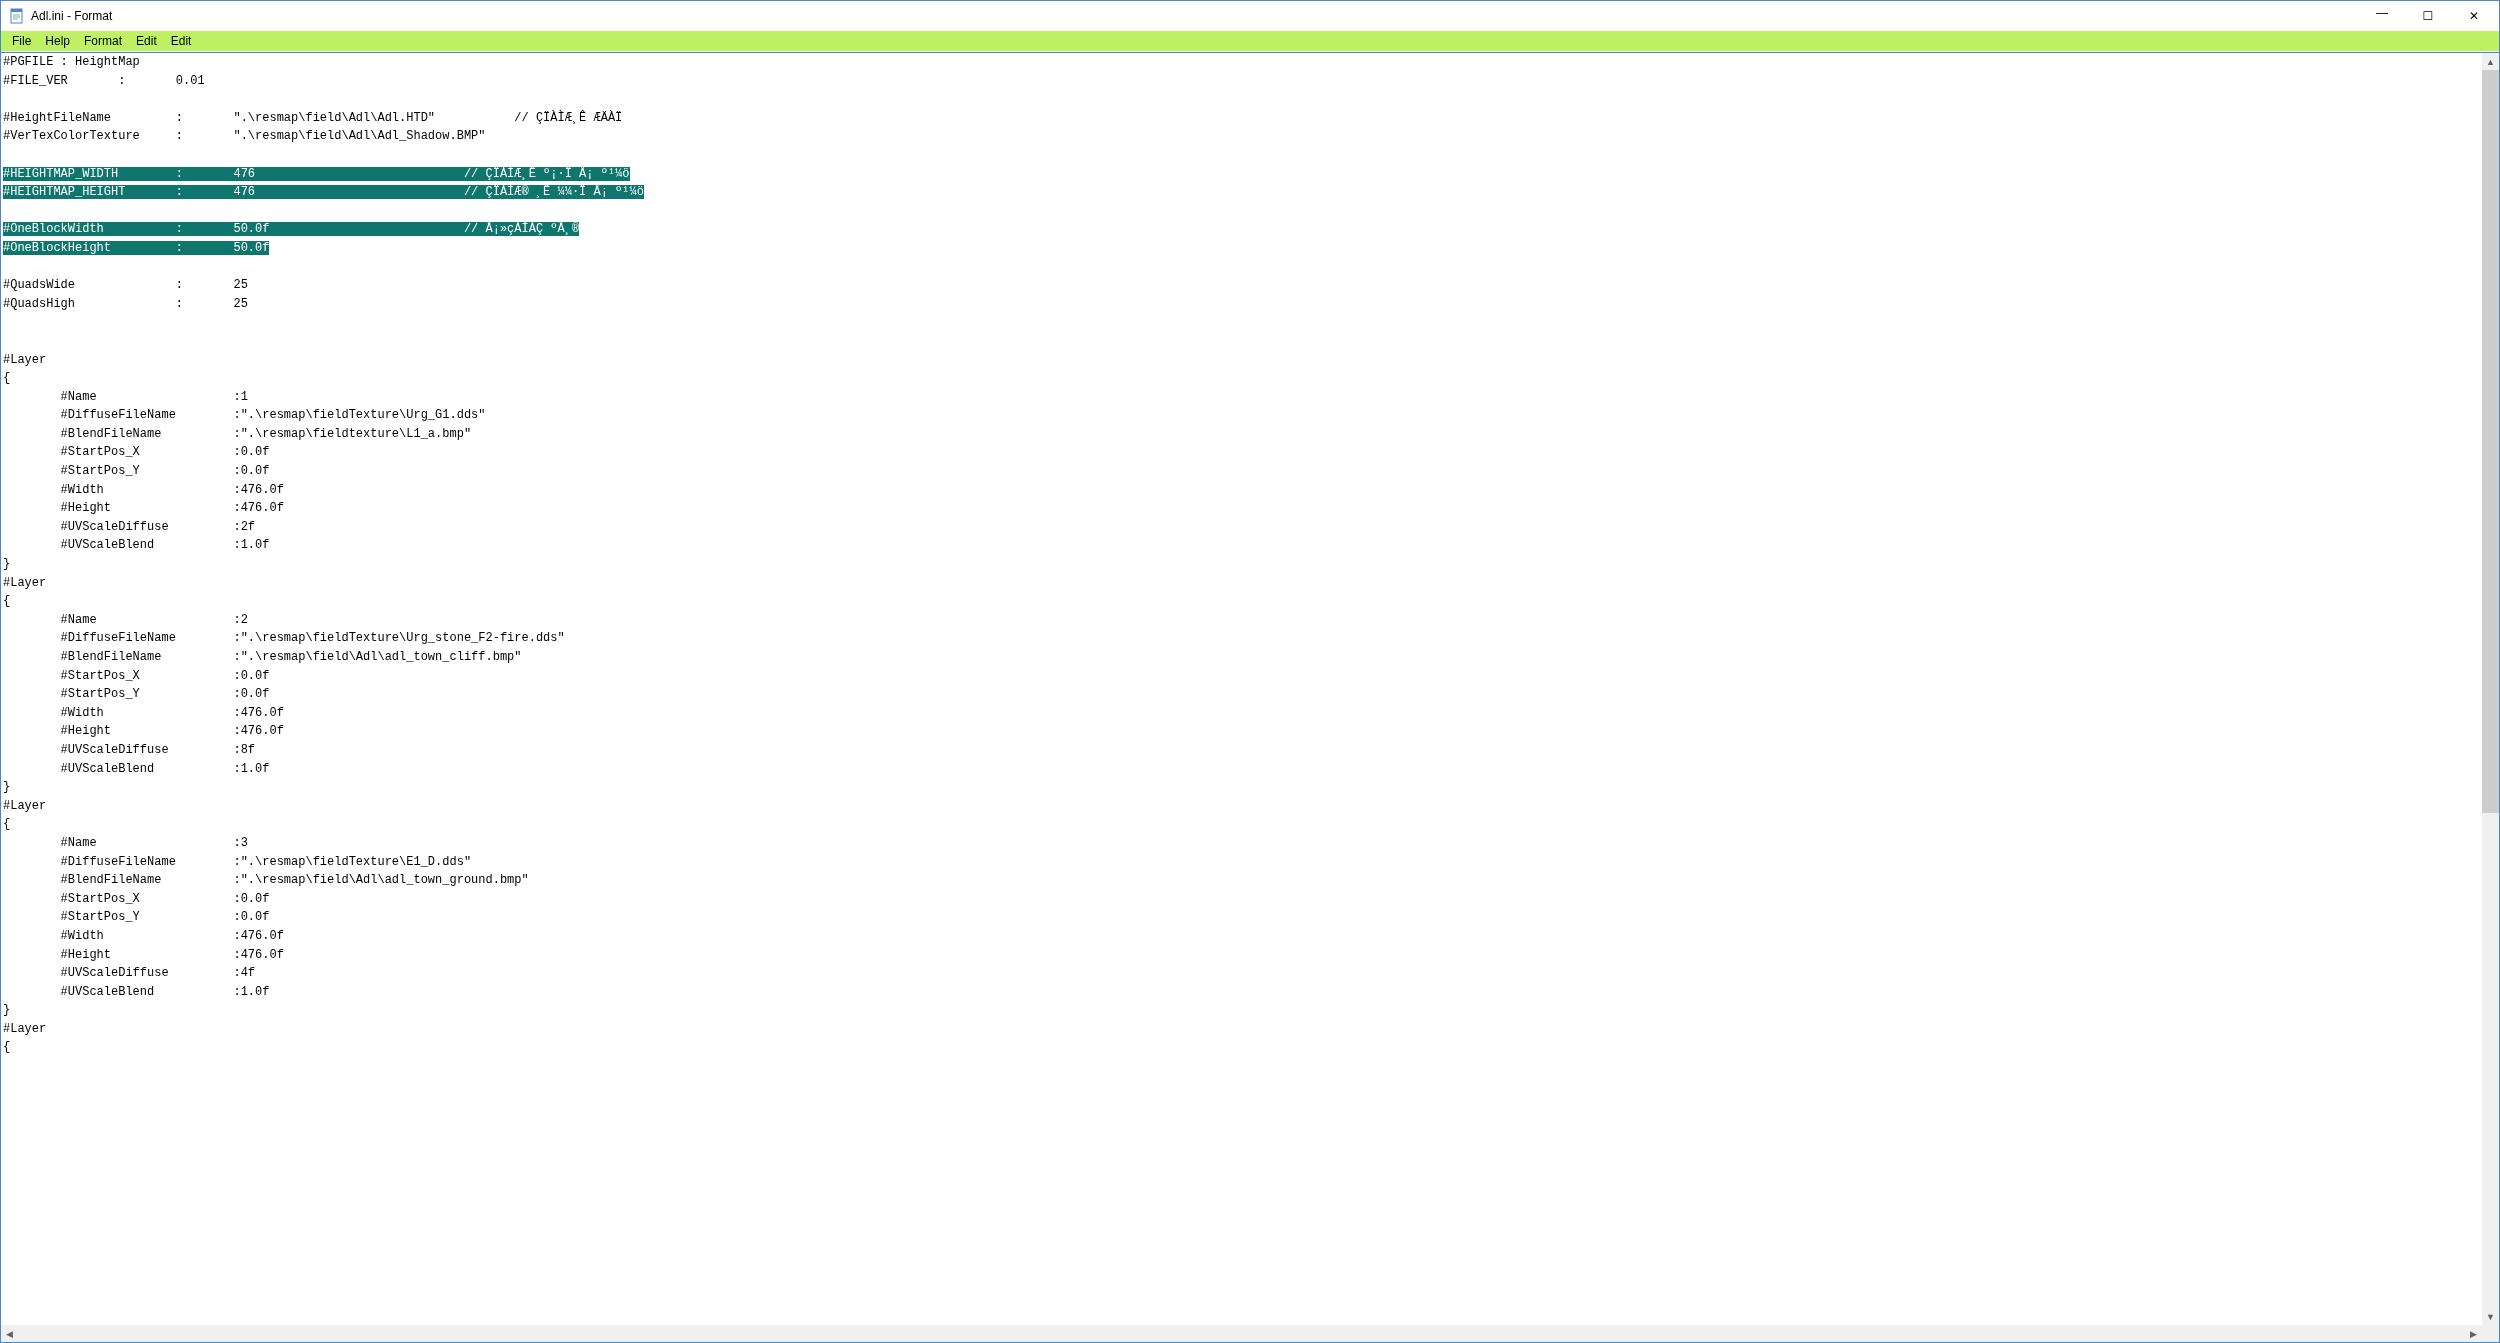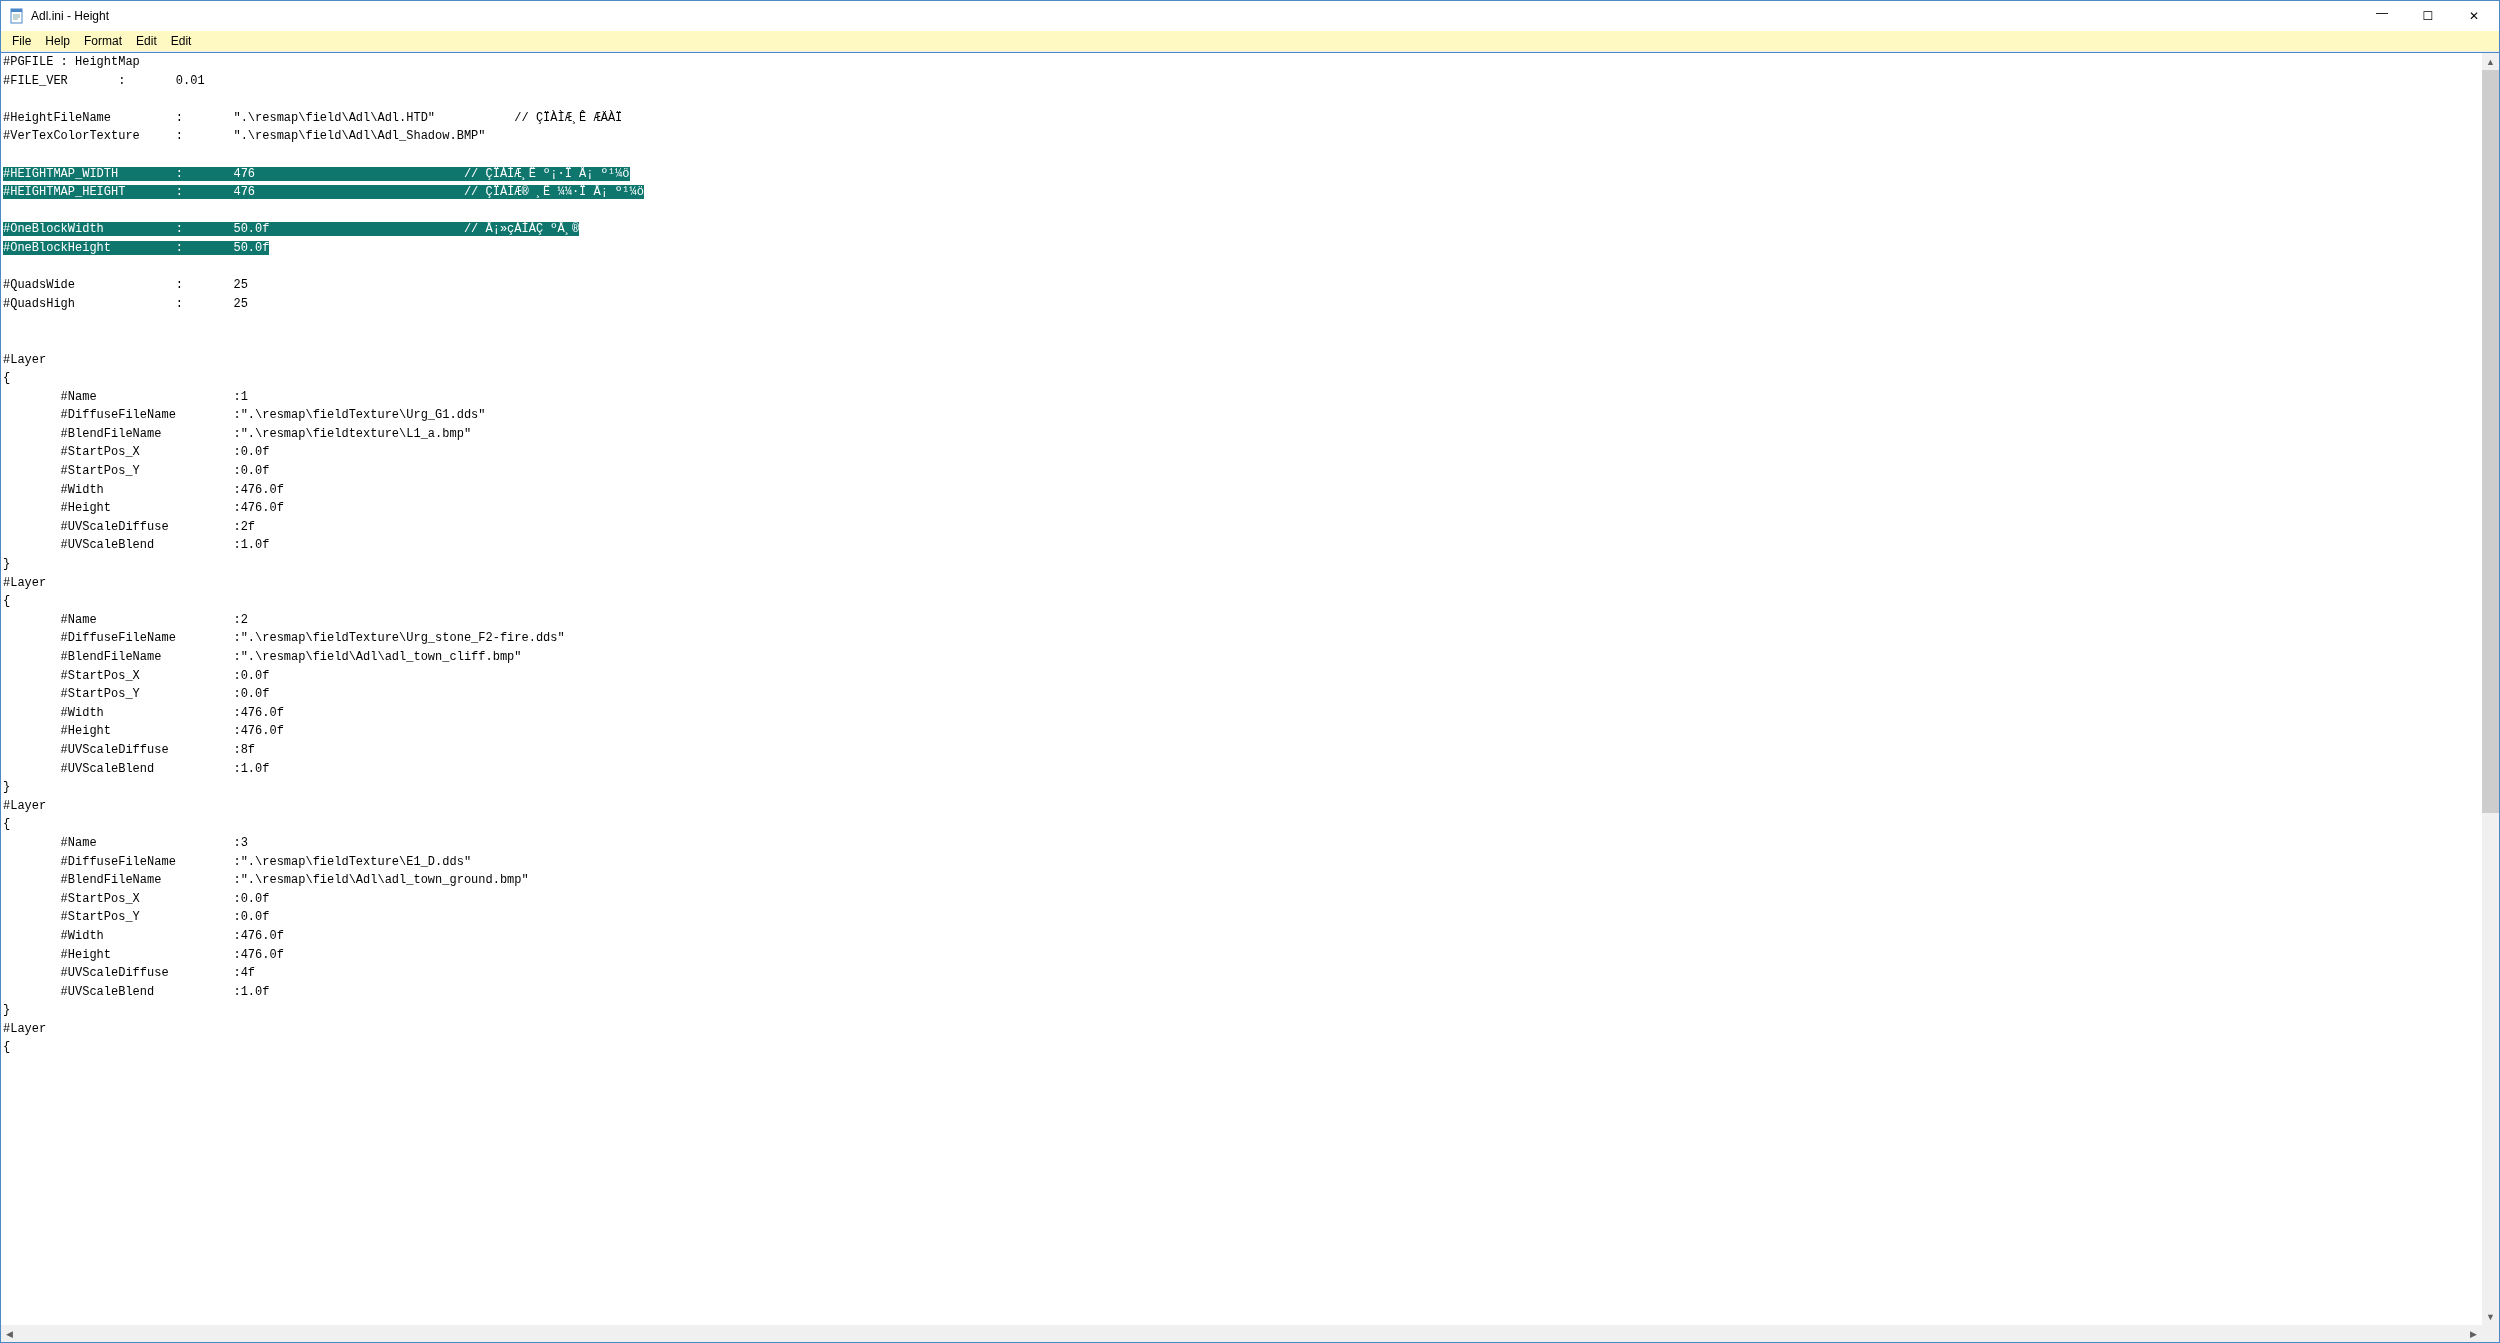--- a/index.html
+++ b/index.html
@@ -34,21 +34,21 @@
   .titlebar .spacer { flex: 1; }
   .win-controls { display: flex; height: 100%; }
   .win-btn {
     width: 46px; height: 100%;
     display: flex; align-items: center; justify-content: center;
     font-size: 12px;
     color: #000;
   }
   .menubar {
     height: 21px;
-    background: #fef9c3;
+    background: #bef264;
     display: flex;
     align-items: center;
     padding: 0 4px;
     font-size: 12px;
     color: #000;
     border-bottom: 1px solid #f0f0f0;
   }
   .menu-item { padding: 2px 7px; }
   .content-area {
     flex: 1;
@@ -111,21 +111,21 @@
   <div class="titlebar">
     <span class="icon">
       <svg class="notepad-svg" viewBox="0 0 16 16">
         <rect x="2" y="1" width="11" height="14" fill="#fff" stroke="#4a88c7" stroke-width="1"></rect>
         <rect x="2" y="1" width="11" height="3" fill="#4a88c7"></rect>
         <line x1="4" y1="7" x2="11" y2="7" stroke="#8aa" stroke-width="1"></line>
         <line x1="4" y1="9" x2="11" y2="9" stroke="#8aa" stroke-width="1"></line>
         <line x1="4" y1="11" x2="9" y2="11" stroke="#8aa" stroke-width="1"></line>
       </svg>
     </span>
-    <span class="title">Adl.ini - Height</span>
+    <span class="title">Adl.ini - Format</span>
     <span class="spacer"></span>
     <div class="win-controls">
       <div class="win-btn">
           <span style="position:relative;top:-3px;font-weight:100;">—</span>
         </div>
       <div class="win-btn">
           <span>☐</span>
         </div>
       <div class="win-btn close">
           <span>✕</span>

